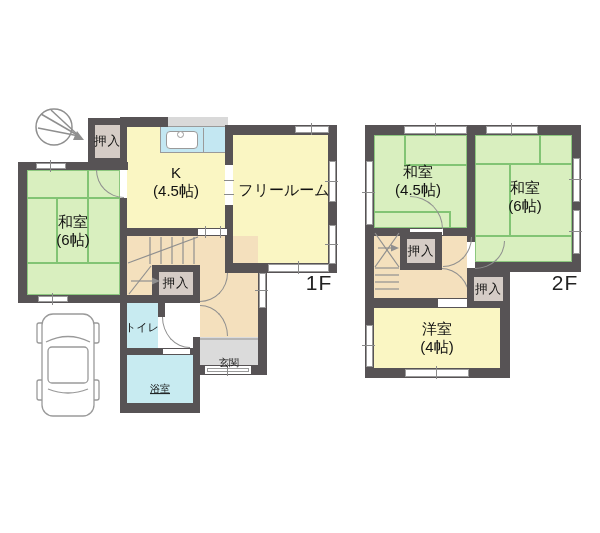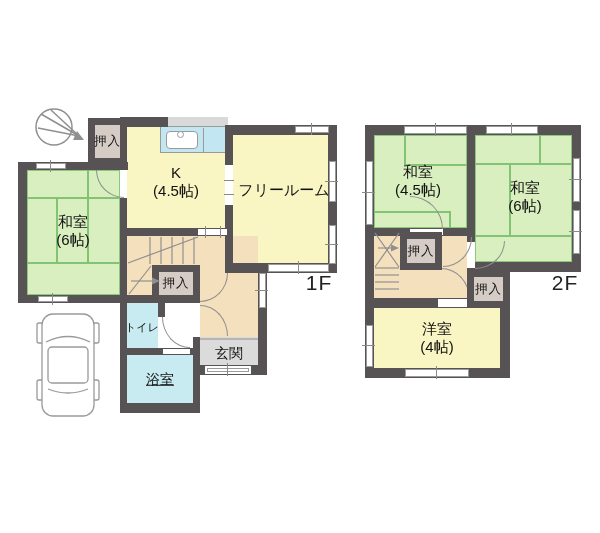--- a/index.html
+++ b/index.html
@@ -18,21 +18,21 @@
   .gap{background:#fff;}
   .tick{background:#8a8a8a;}
   .stepline{background:#b5b5b5;}
   .arc{border:0 solid #8f8f8f;background:transparent;}
   .arc-bl{border-left:1.5px solid #8f8f8f;border-bottom:1.5px solid #8f8f8f;border-bottom-left-radius:100% 100%;}
   .arc-br{border-right:1.5px solid #8f8f8f;border-bottom:1.5px solid #8f8f8f;border-bottom-right-radius:100% 100%;}
   .arc-tr{border-top:1.5px solid #8f8f8f;border-right:1.5px solid #8f8f8f;border-top-right-radius:100% 100%;}
   .closet{background:#d5ccc6;border:7px solid #575355;display:flex;align-items:center;justify-content:center;font-size:12.5px;color:#111;white-space:nowrap;overflow:visible;letter-spacing:1px;}
   .lbl{transform:translate(-50%,-50%);text-align:center;color:#111;line-height:1.18;white-space:nowrap;}
   .lbl-15{font-size:15px;}
-  .lbl-14{font-size:14px;}
+  .lbl-14{font-size:10px;margin-top:10px;}
   .lbl-11{font-size:11px;}
   .lbl-floor{font-size:21px;color:#222;letter-spacing:1px;}
   .counter{background:#c3e7f2;border:1px solid #9a9a9a;}
   .counter-top{background:#d9d9d9;border-bottom:1px solid #9a9a9a;}
   .sink{background:#fff;border:1px solid #9a9a9a;border-radius:4px;}
   .faucet{background:#fff;border:1px solid #9a9a9a;border-radius:50%;}
   .divider{background:#9a9a9a;}
   svg.overlay{position:absolute;left:0;top:0;pointer-events:none;}
 </style>
 </head>

